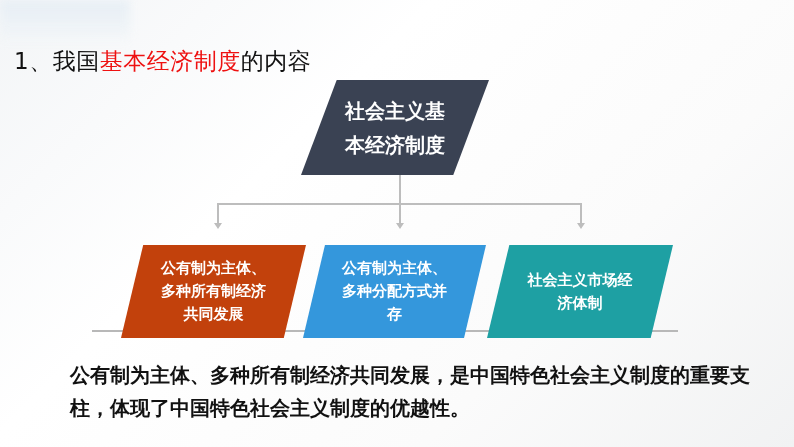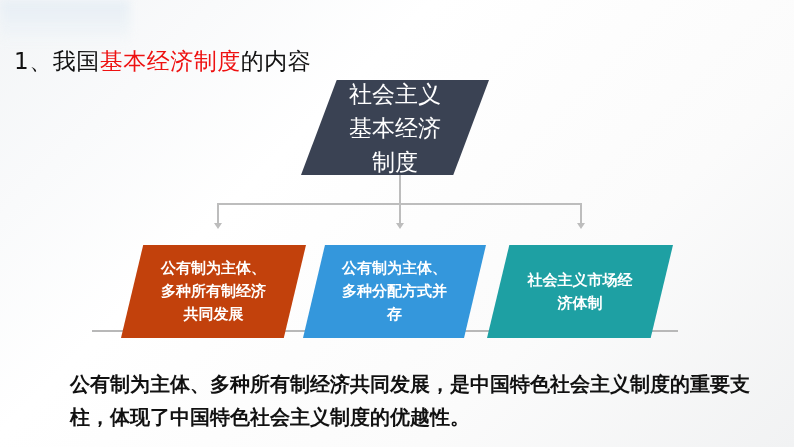--- a/index.html
+++ b/index.html
@@ -19,21 +19,21 @@
     white-space: nowrap;
   }
   .title .hl { color: #ee1111; }
   .top-box {
     position: absolute; left: 301px; top: 80px; width: 188px; height: 95px;
     background: #3a4253;
     clip-path: polygon(19% 0, 100% 0, 81% 100%, 0 100%);
     display: flex; align-items: center; justify-content: center;
   }
   .top-box .txt {
-    color: #fff; font-weight: normal; font-size: 23px; line-height: 34px;
+    color: #fff; font-weight: bold; font-size: 20px; line-height: 34px;
     width: 105px; text-align: center;
   }
   .connector { position: absolute; background: #bdbdbd; }
   .arrow {
     position: absolute; width: 0; height: 0;
     border-left: 4px solid transparent; border-right: 4px solid transparent;
     border-top: 6px solid #bdbdbd;
   }
   .baseline { position: absolute; left: 92px; top: 330px; width: 586px; height: 2px; background: #b8b8b8; }
   .card {
@@ -42,21 +42,21 @@
     display: flex; align-items: center; justify-content: center;
   }
   .card .txt {
     color: #fff; font-weight: bold; font-size: 15px; line-height: 23px;
     text-align: center; width: 118px;
   }
   .card1 { left: 121px; width: 185px; background: #c2410c; }
   .card2 { left: 303px; width: 183px; background: #3497dc; }
   .card3 { left: 487px; width: 186px; background: #1ea0a3; align-items: center; }
   .summary {
-    position: absolute; left: 70px; top: 368px; width: 690px;
+    position: absolute; left: 70px; top: 359px; width: 690px;
     font-size: 20px; font-weight: bold; color: #111; line-height: 33px;
   }
 </style>
 </head>
 <body>
 
 <div class="corner-blur"></div>
 
 <div class="title"><span>1、我国</span><span class="hl">基本经济制度</span><span>的内容</span></div>
 

